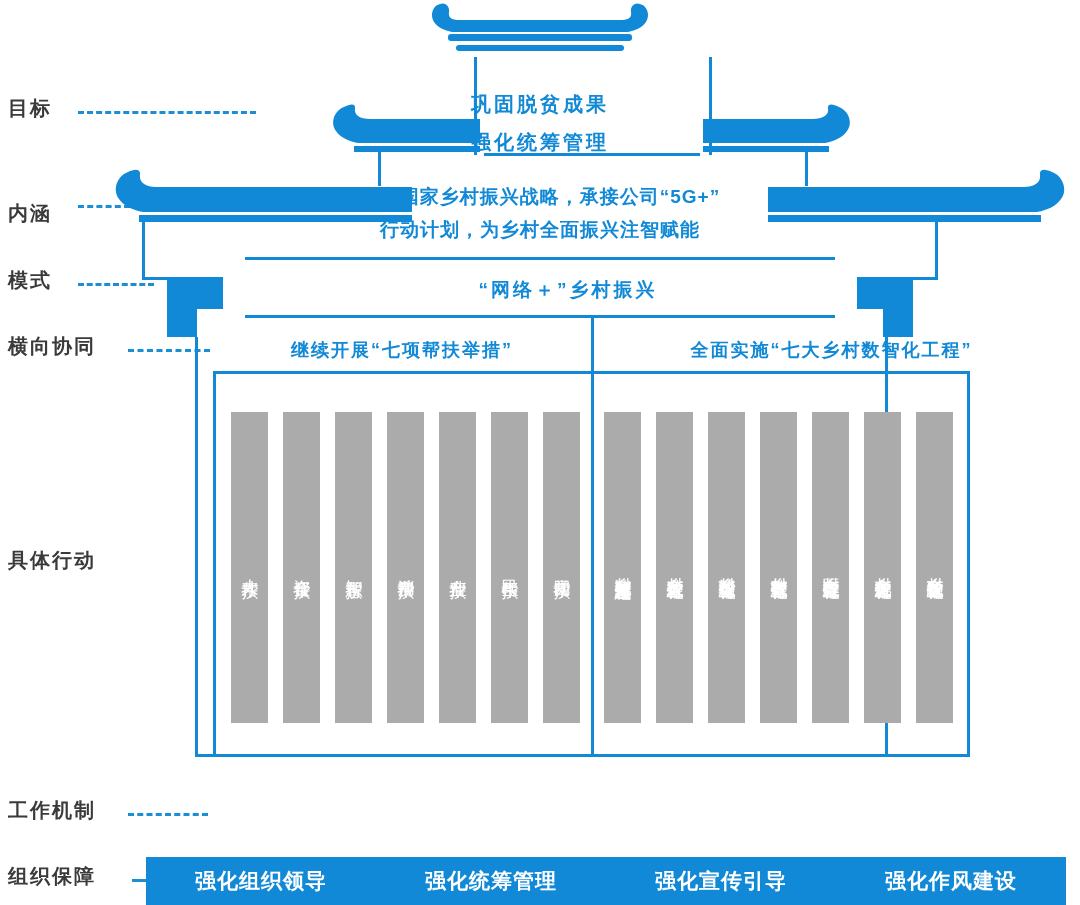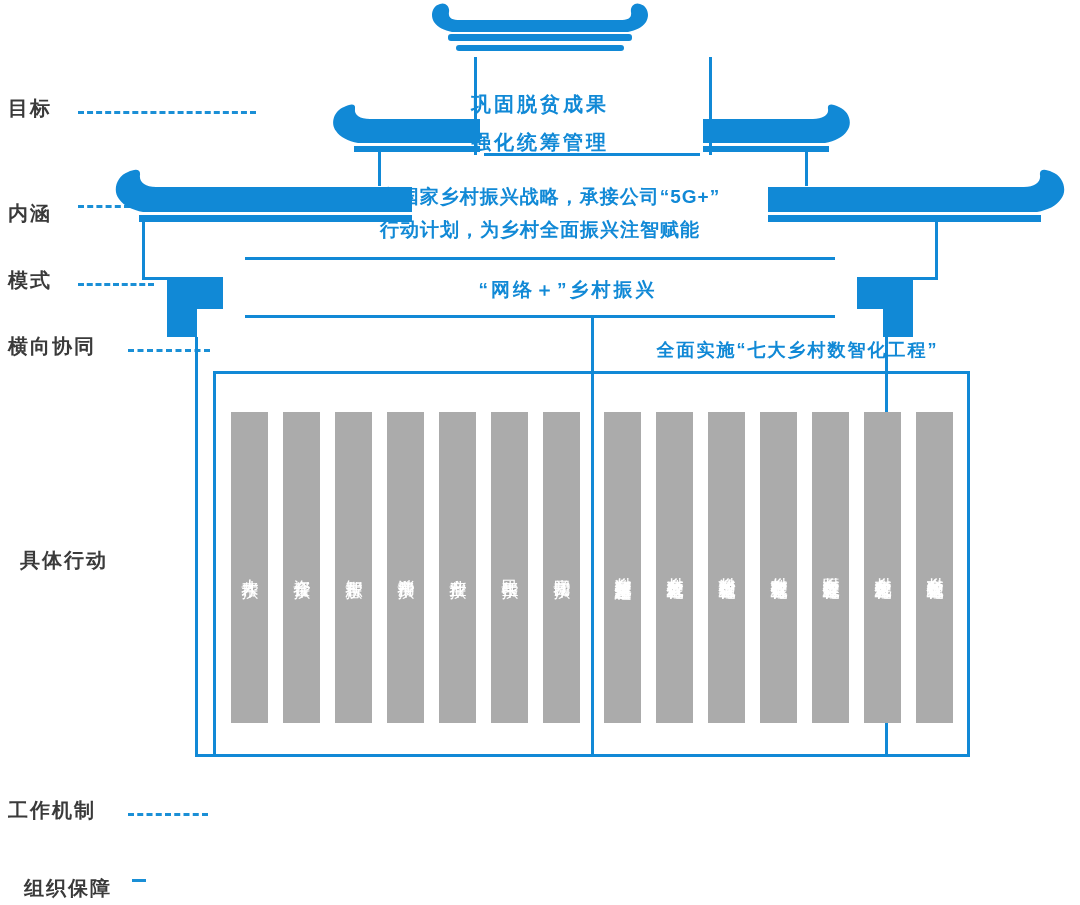--- a/index.html
+++ b/index.html
@@ -141,26 +141,26 @@
 
   <div class="rail-label" style="left:8px;top:192px;margin-top:11px;">内涵</div>
   <div class="rail-dash" style="left:78px;top:205px;width:52px;"></div>
 
   <div class="rail-label" style="left:8px;top:270px;">模式</div>
   <div class="rail-dash" style="left:78px;top:283px;width:76px;"></div>
 
   <div class="rail-label" style="left:8px;top:336px;">横向协同</div>
   <div class="rail-dash" style="left:128px;top:349px;width:82px;"></div>
 
-  <div class="rail-label" style="left:20px;top:550px;">具体行动</div>
+  <div class="rail-label" style="left:8px;top:550px;">具体行动</div>
 
   <div class="rail-label" style="left:8px;top:800px;">工作机制</div>
   <div class="rail-dash" style="left:128px;top:813px;width:80px;"></div>
 
-  <div class="rail-label" style="left:24px;top:866px;margin-top:12px;">组织保障</div>
+  <div class="rail-label" style="left:8px;top:866px;">组织保障</div>
   <div class="rail-solid" style="left:132px;top:879px;width:14px;"></div>
 
   <div class="svgwrap" style="left:430px;top:0px;width:220px;height:58px;">
     <svg width="220" height="58" viewBox="0 0 220 58" xmlns="http://www.w3.org/2000/svg">
       <path fill="#1189d6" d="
         M10,4
         C2,6 0,16 4,22
         C8,28 14,30 22,32
         L198,32
         C206,30 212,28 216,22
@@ -268,21 +268,22 @@
     </svg>
   </div>
 
   <div class="hline" style="left:245px;top:257px;width:590px;"></div>
   <div class="hline" style="left:245px;top:315px;width:590px;"></div>
   <div class="mode-text" style="left:0;top:277px;">“网络＋”乡村振兴</div>
 
   <div class="hline" style="left:213px;top:371px;width:757px;"></div>
   <div class="vline" style="left:591px;top:315px;height:59px;"></div>
 
-  <div class="path-text" style="left:564px;top:338px;width:379px;padding-left:44px;">全面实施“七大乡村数智化工程”</div>
+  <div class="path-text" style="left:213px;top:338px;width:378px;">继续开展“七项帮扶举措”</div>
+  <div class="path-text" style="left:598px;top:338px;width:379px;padding-left:44px;">全面实施“七大乡村数智化工程”</div>
 
   <div class="vline" style="left:195px;top:337px;height:420px;"></div>
   <div class="vline" style="left:885px;top:337px;height:420px;"></div>
   <div class="vline" style="left:213px;top:371px;height:386px;"></div>
   <div class="vline" style="left:967px;top:371px;height:386px;"></div>
   <div class="vline" style="left:591px;top:371px;height:386px;"></div>
   <div class="hline" style="left:195px;top:754px;width:775px;"></div>
 
   <div class="pillar" style="left:231px;top:412px;width:37px;height:311px;">人才帮扶</div>
   <div class="pillar" style="left:283px;top:412px;width:37px;height:311px;">资金帮扶</div>
@@ -294,14 +295,20 @@
 
   <div class="pillar" style="left:604px;top:412px;width:37px;height:311px;">乡村数智化新基建工程</div>
   <div class="pillar" style="left:656px;top:412px;width:37px;height:311px;">乡村产业数智化工程</div>
   <div class="pillar" style="left:708px;top:412px;width:37px;height:311px;">乡村治理数智化工程</div>
   <div class="pillar" style="left:760px;top:412px;width:37px;height:311px;">乡村教育数智化工程</div>
   <div class="pillar" style="left:812px;top:412px;width:37px;height:311px;">乡村医疗数智化工程</div>
   <div class="pillar" style="left:864px;top:412px;width:37px;height:311px;">乡村文化数智化工程</div>
   <div class="pillar" style="left:916px;top:412px;width:37px;height:311px;">乡村金融数智化工程</div>
 
 
+  <div class="org-bar" style="left:146px;top:857px;width:920px;height:48px;">
+    <div class="org-cell">强化组织领导</div>
+    <div class="org-cell">强化统筹管理</div>
+    <div class="org-cell">强化宣传引导</div>
+    <div class="org-cell">强化作风建设</div>
+  </div>
 
 </div>
 
 </body></html>

